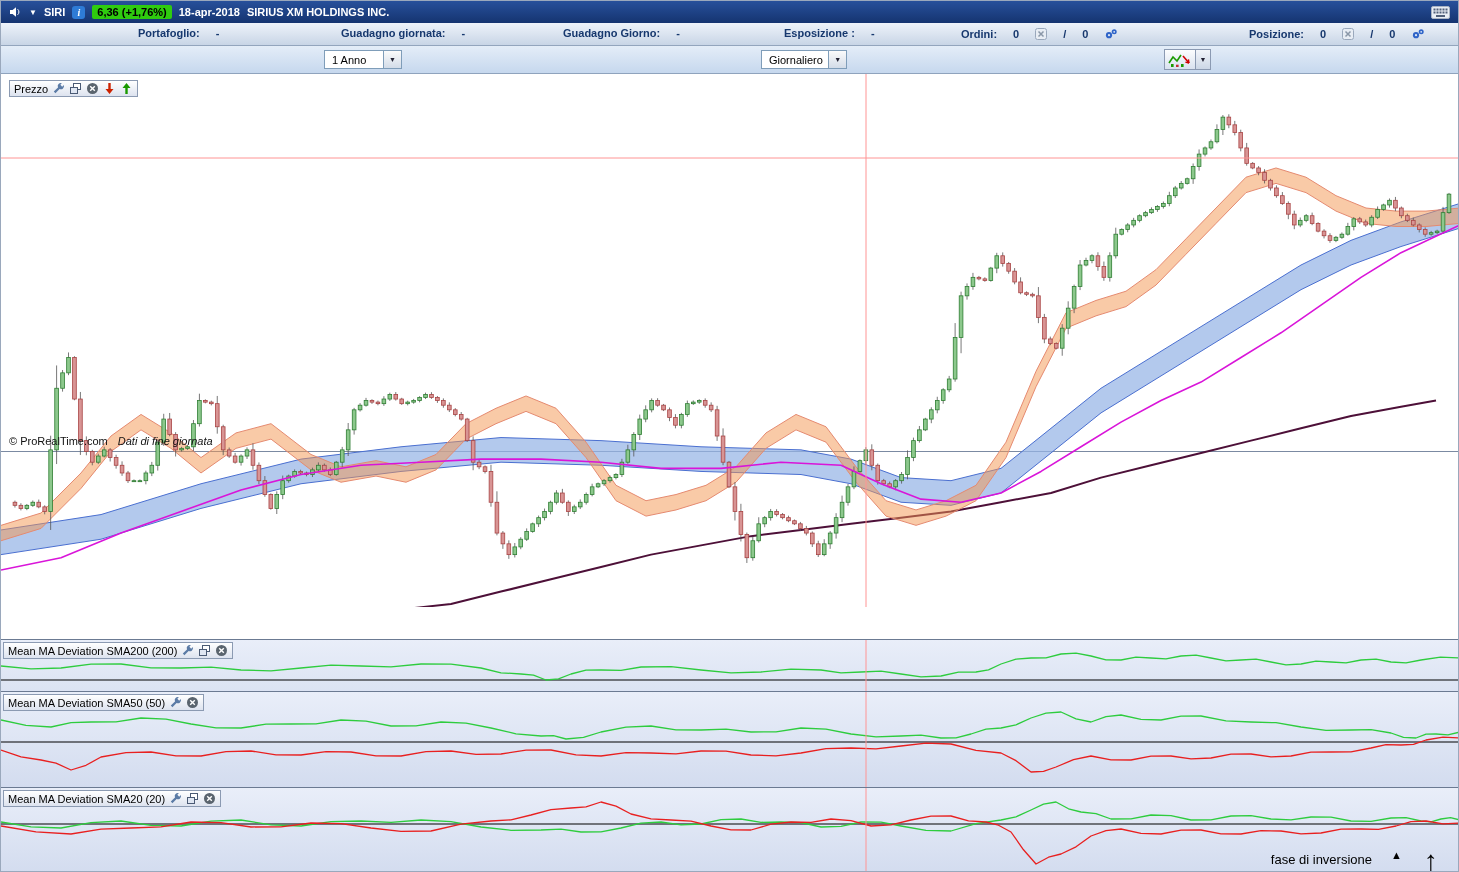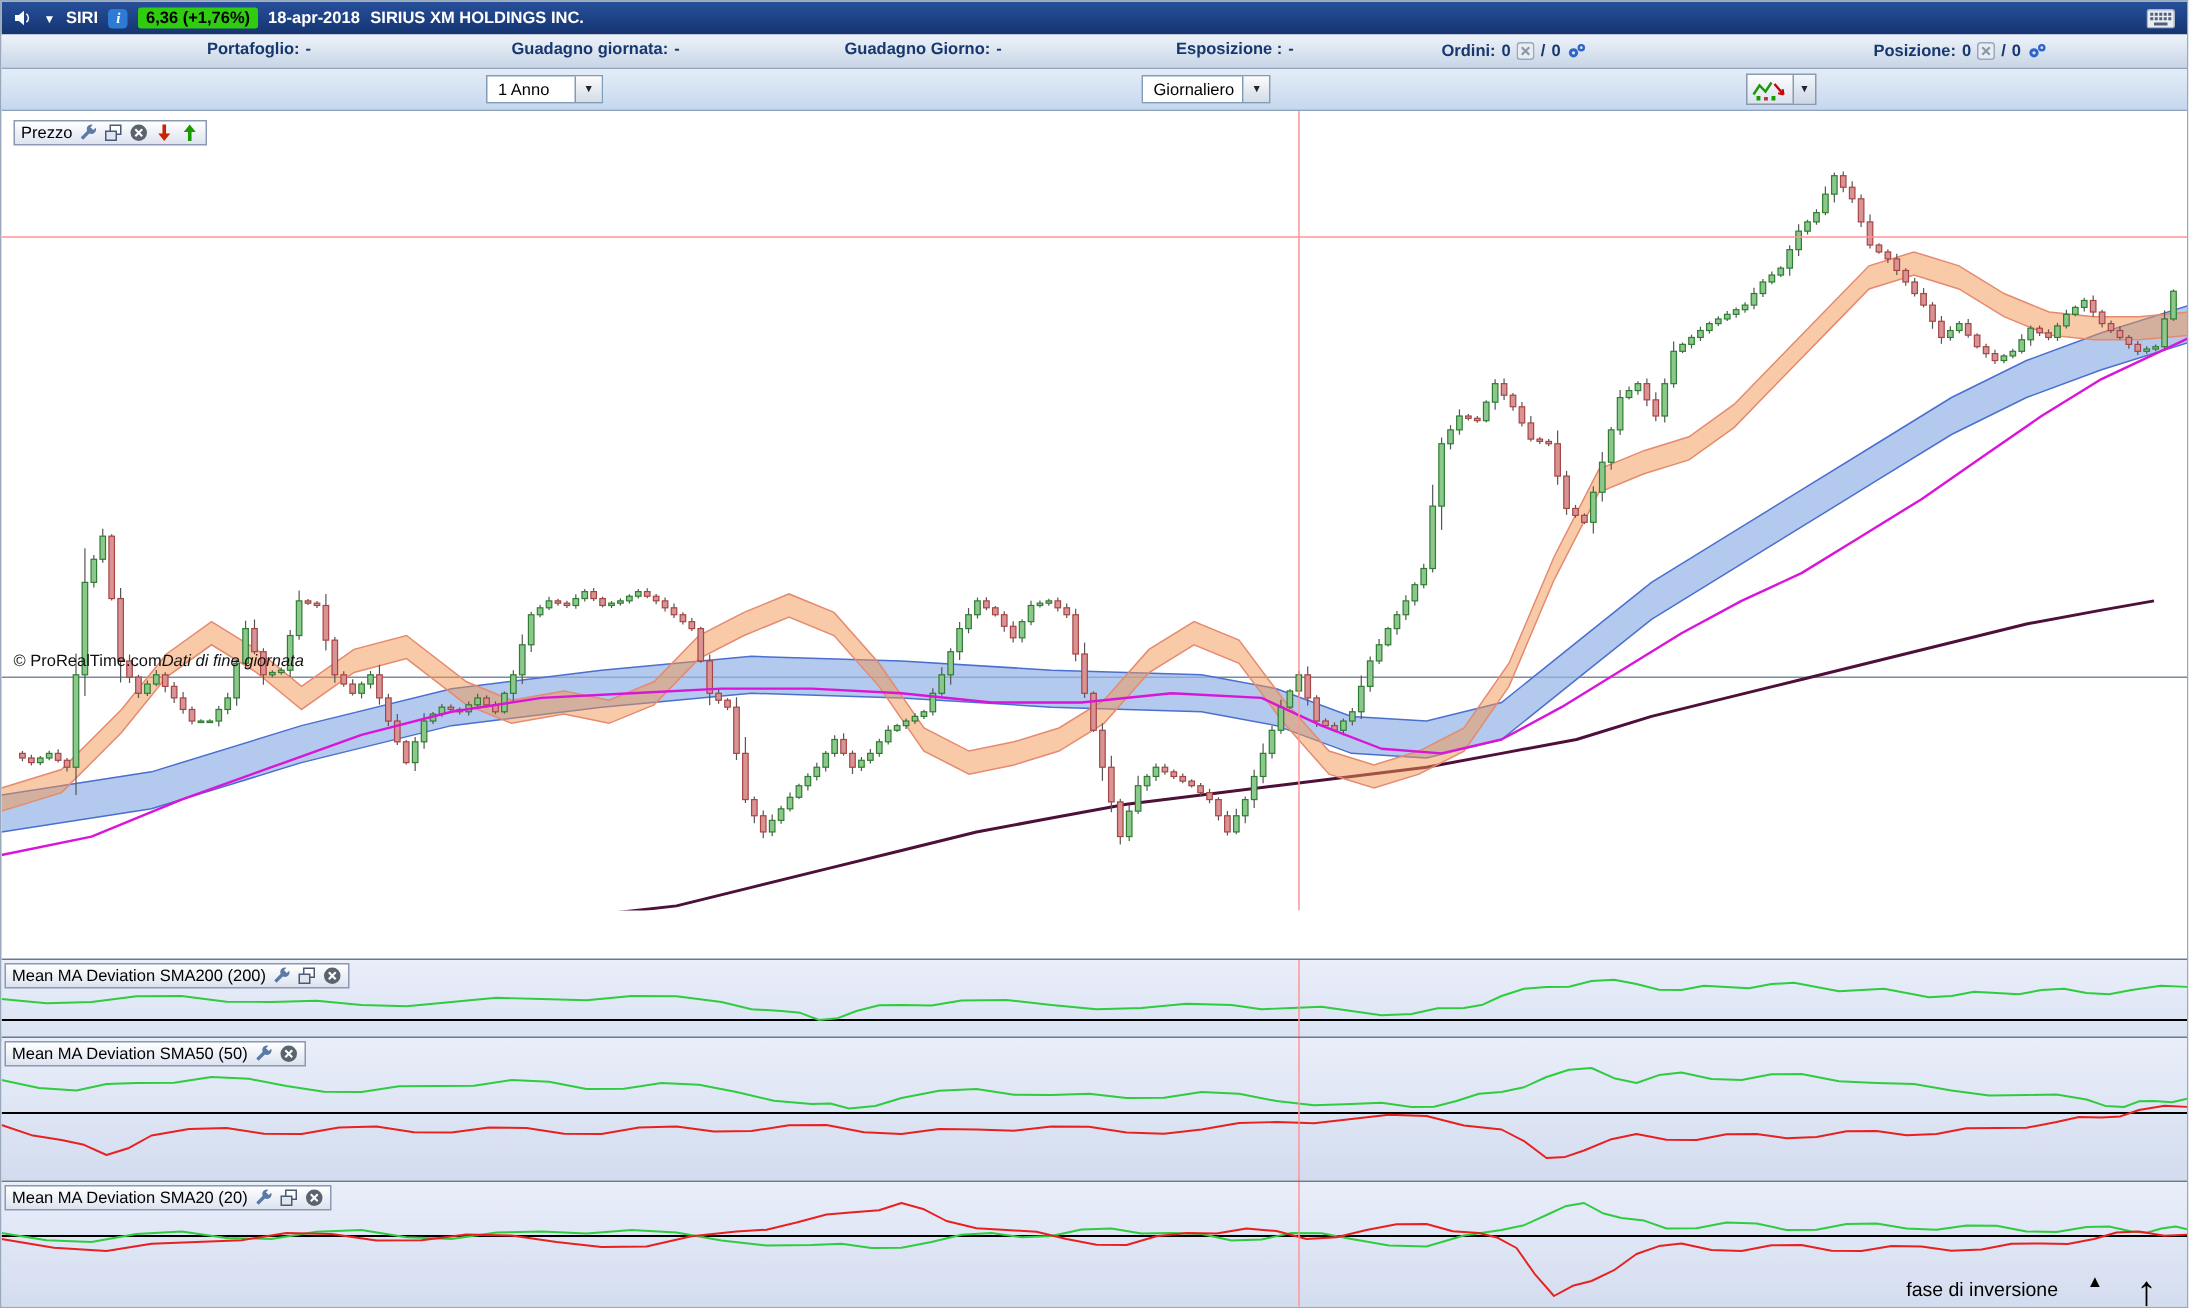--- a/index.html
+++ b/index.html
@@ -11,21 +11,21 @@
     background:linear-gradient(#27509b,#153470);
     color:#fff;display:flex;align-items:center;gap:7px;padding:0 8px;font-size:11px;font-weight:bold;}
   .titlebar .spacer{flex:1;}
   .badge{background:#2fcc0f;color:#000;padding:1px 5px;border-radius:2px;font-weight:bold;}
   .info-i{width:13px;height:13px;background:#2e7bd6;color:#fff;border-radius:3px;display:inline-flex;
     align-items:center;justify-content:center;font-style:italic;font-family:"Liberation Serif",serif;font-size:10px;}
   .caret{font-size:8px;}
   
   .pbar{position:absolute;top:22px;left:0;width:100%;height:23px;box-sizing:border-box;
     background:linear-gradient(#eef3fa,#c8d5e6);border-bottom:1px solid #93a5bd;font-size:11px;}
-  .pitem{position:absolute;top:4px;display:inline-flex;align-items:center;gap:4px;white-space:nowrap;}
+  .pitem{position:absolute;top:4px;display:inline-flex;align-items:center;gap:16px;white-space:nowrap;}
   .pl{color:#17386e;font-weight:bold;}
   .pv{color:#17386e;font-weight:bold;}
   
   .toolbar{position:absolute;top:45px;left:0;width:100%;height:28px;box-sizing:border-box;
     background:linear-gradient(#e4edf8,#c6d8ee);border-bottom:1px solid #8fa3bd;}
   .select{position:absolute;top:4px;height:19px;display:flex;align-items:stretch;background:#fff;
     border:1px solid #7f9db9;font-size:11px;box-sizing:border-box;cursor:default;margin-left:44px;}
   .select .txt{display:flex;align-items:center;padding:0 7px;min-width:44px;color:#000;}
   .select .arrowbox{width:17px;background:linear-gradient(#fbfbfb,#d3dce8);border-left:1px solid #7f9db9;
     display:flex;align-items:center;justify-content:center;font-size:7px;color:#223;}
@@ -41,21 +41,21 @@
     background:linear-gradient(180deg,#e9eef9,#d3dcef);}
   .ind0{top:606px;height:84px;margin-top:32px;}
   .ind1{top:690px;height:96px;}
   .ind2{top:786px;height:86px;}
   svg.chart{position:absolute;top:0;left:0;}
   
   .tab{position:absolute;display:inline-flex;align-items:center;gap:4px;z-index:6;
     background:linear-gradient(#ffffff,#dde3ef);border:1px solid #8b9ab2;padding:1px 4px;font-size:11px;color:#000;}
   .ticon{display:inline-flex;align-items:center;justify-content:center;width:13px;height:13px;cursor:pointer;}
   .copyright{position:absolute;left:8px;bottom:4px;font-size:11px;color:#111;z-index:5;white-space:nowrap;}
-  .copyright .note{font-style:italic;}
+  .copyright .note{font-style:italic;margin-left:10px;}
   .annotation{position:absolute;right:86px;bottom:6px;font-size:13px;color:#000;z-index:5;}
   .arrow-sm{position:absolute;right:56px;bottom:12px;font-size:11px;color:#000;z-index:5;}
   .arrow-lg{position:absolute;right:20px;bottom:-2px;font-size:28px;color:#000;z-index:5;line-height:1;}
 </style>
 </head>
 <body>
 
 <div id="app">
 
   <div class="titlebar">

